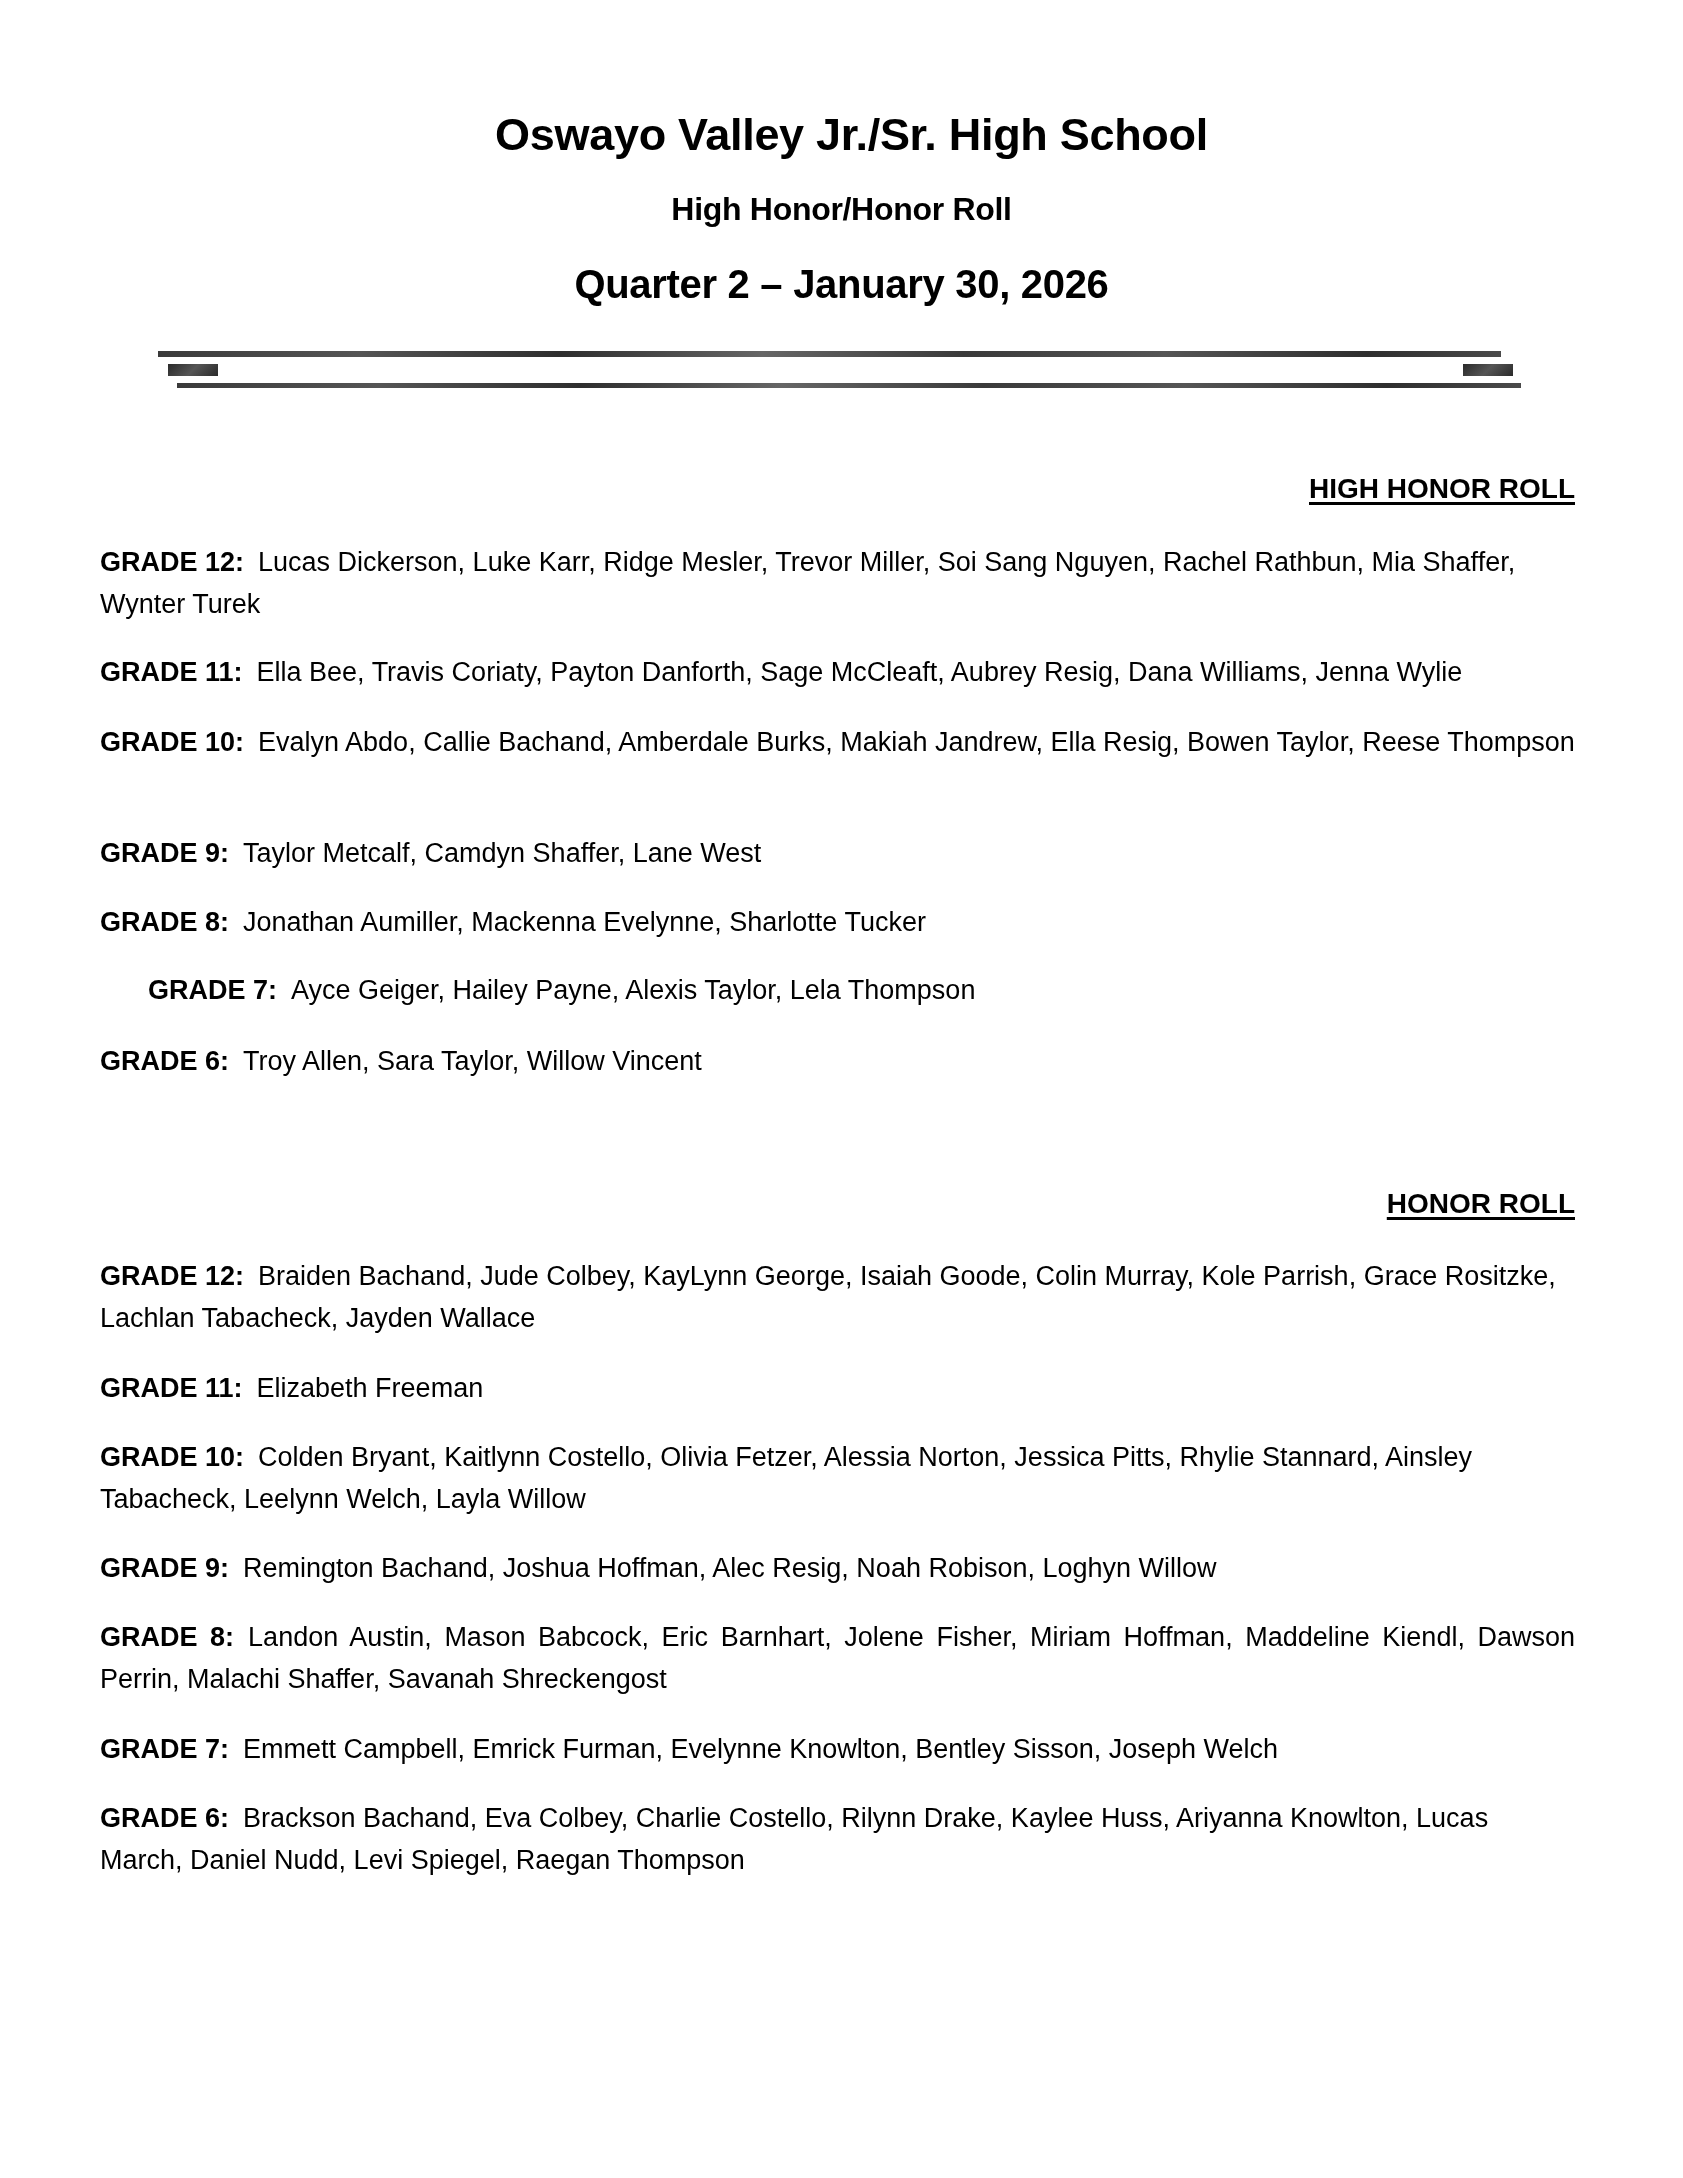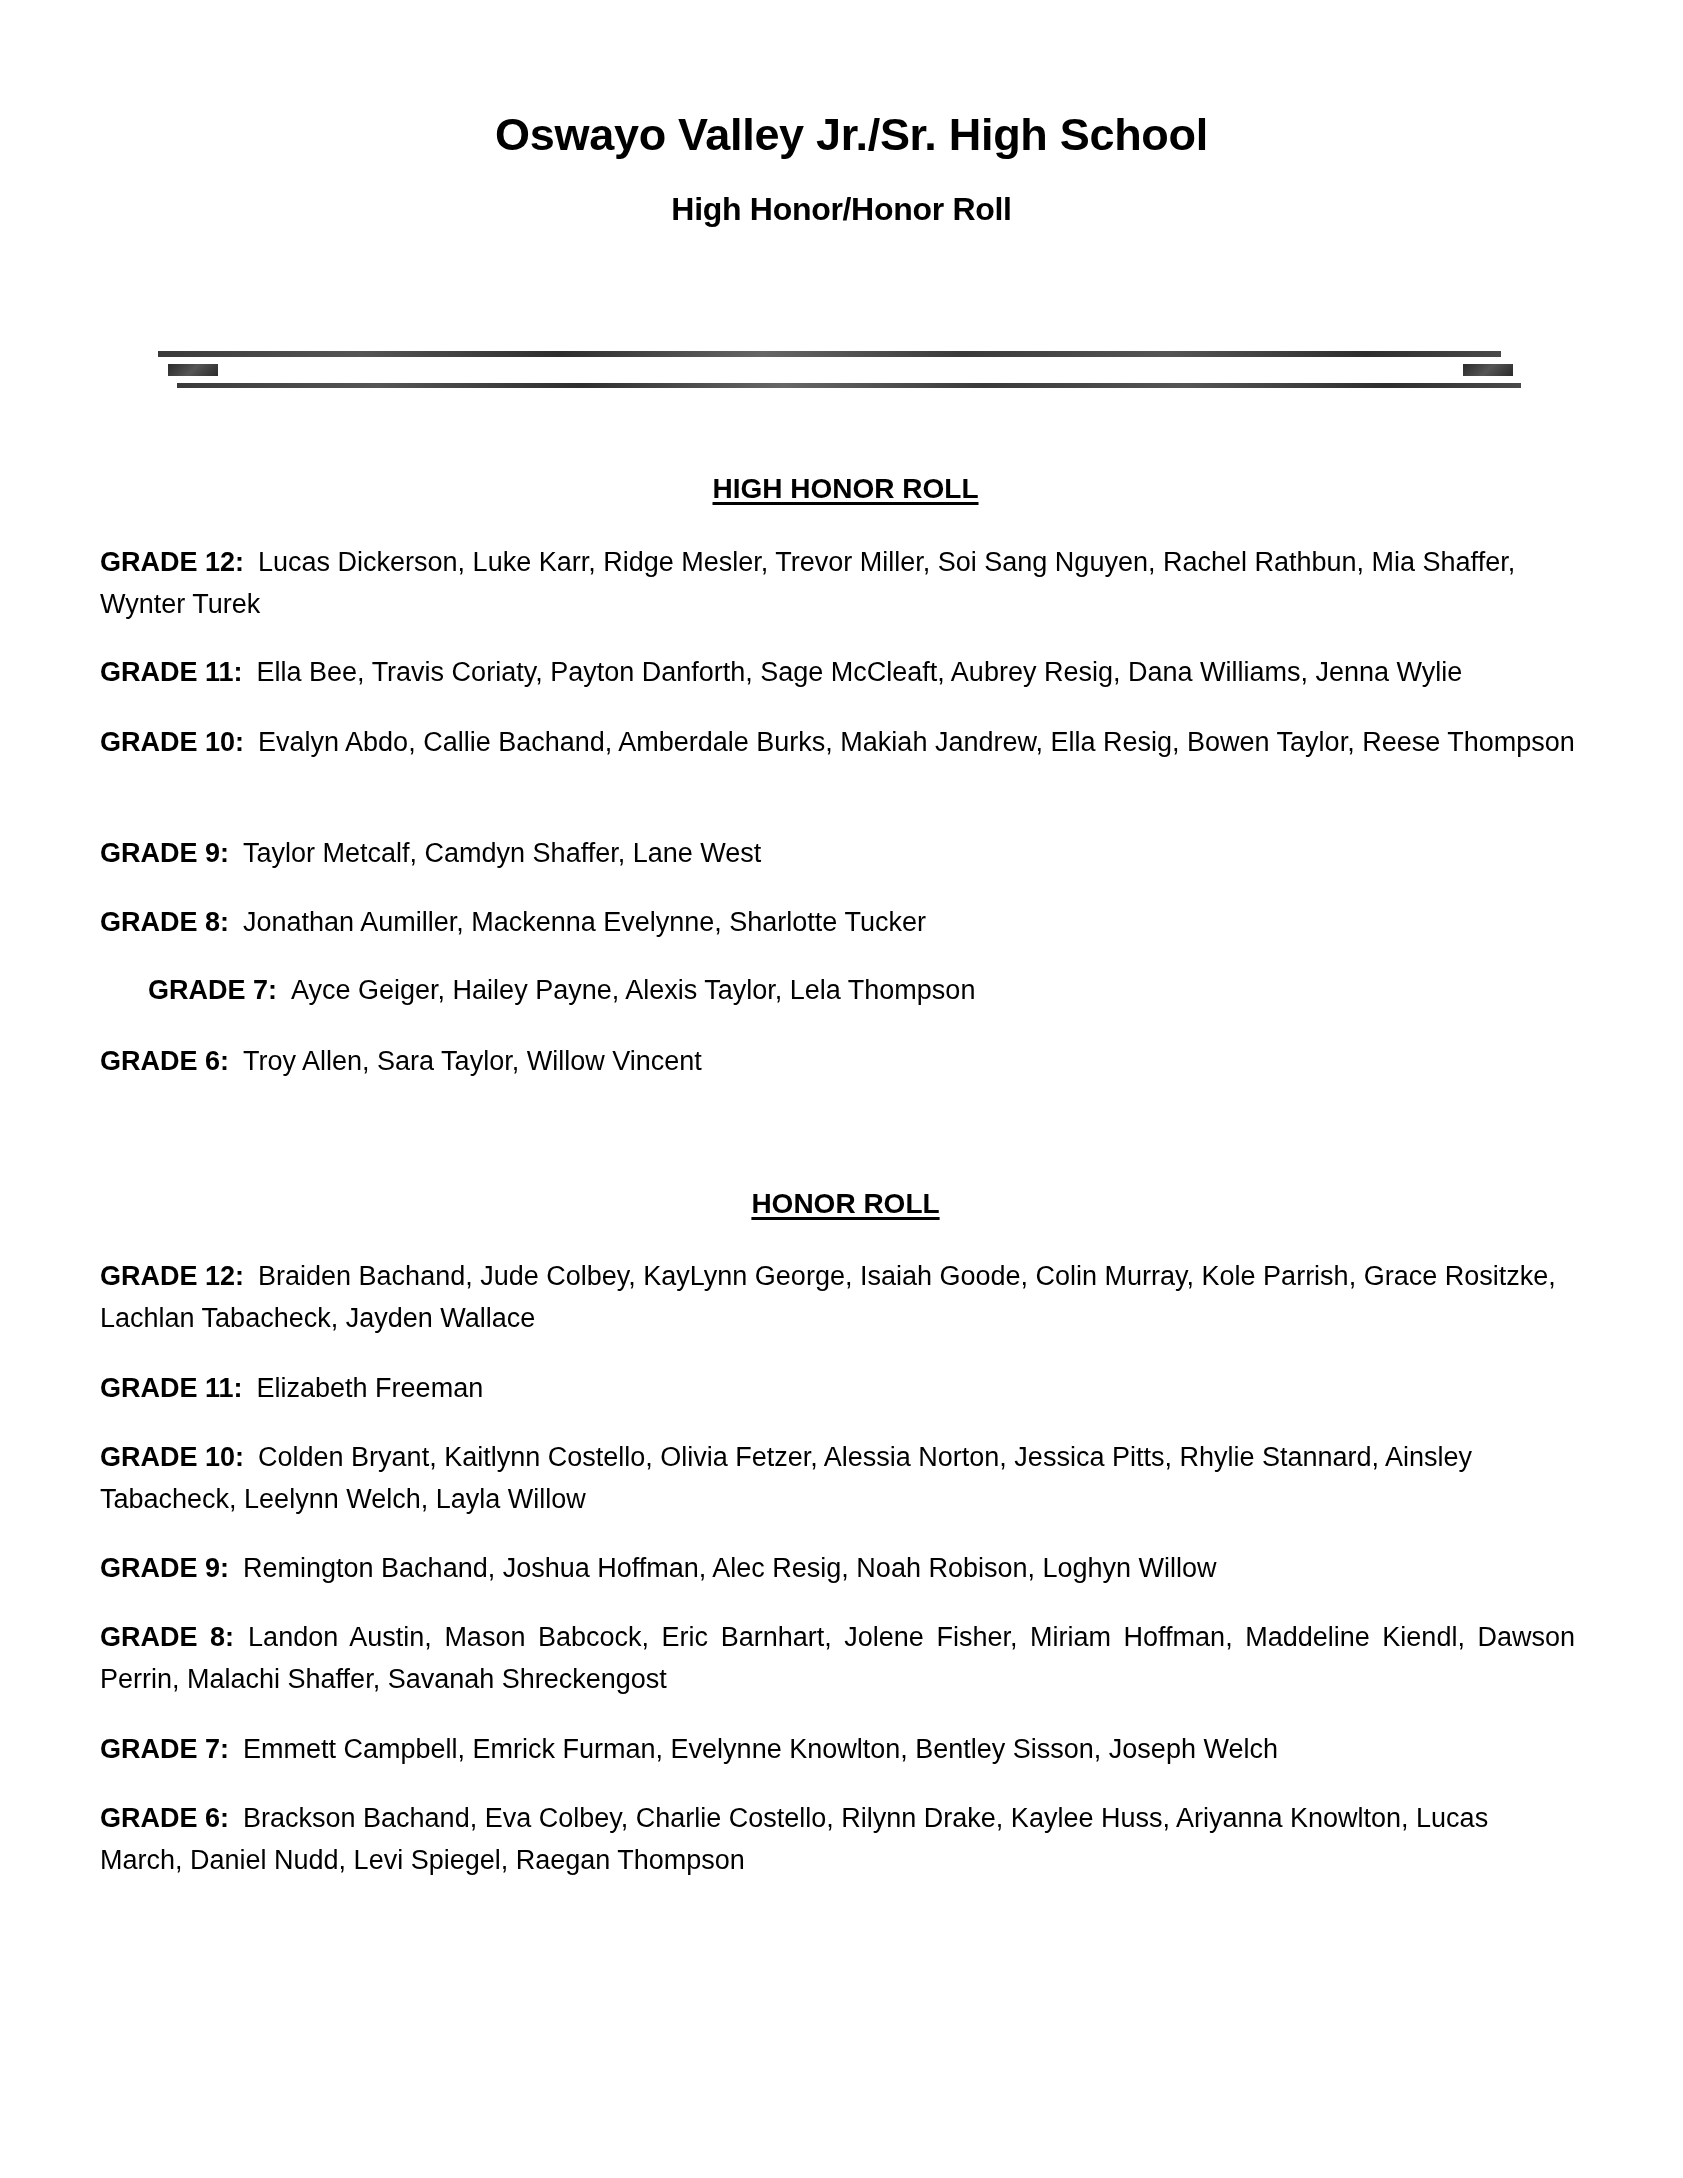--- a/index.html
+++ b/index.html
@@ -47,23 +47,23 @@
     .rule-block.right { left: 1463px; }
 
     .content {
       position: absolute;
       left: 100px;
       width: 1475px;
       top: 0;
     }
     .section-heading {
       position: absolute;
-      left: 8px;
+      left: 0;
       width: 1475px;
-      text-align: center;
+      text-align: right;
       font-weight: bold;
       font-size: 28px;
       text-decoration: underline;
       text-decoration-thickness: 3px;
       text-underline-offset: 4px;
       line-height: 34px;
       margin: 0;
     }
     .grade-para {
       position: absolute;
@@ -81,20 +81,21 @@
       font-weight: bold;
       margin-right: 14px;
     }
   </style>
 </head>
 <body>
 
 <div class="title-block">
   <div class="title-line l1">Oswayo Valley Jr./Sr. High School</div>
   <div class="title-line l2">High Honor/Honor Roll</div>
+  <div class="title-line l3">Quarter 2 – January 30, 2026</div>
 </div>
 
 <div class="rule top"></div>
 <div class="rule-block left"></div>
 <div class="rule-block right"></div>
 <div class="rule bottom"></div>
 
 <div class="content">
 
   <h2 class="section-heading" style="top:472px;">HIGH HONOR ROLL</h2>

